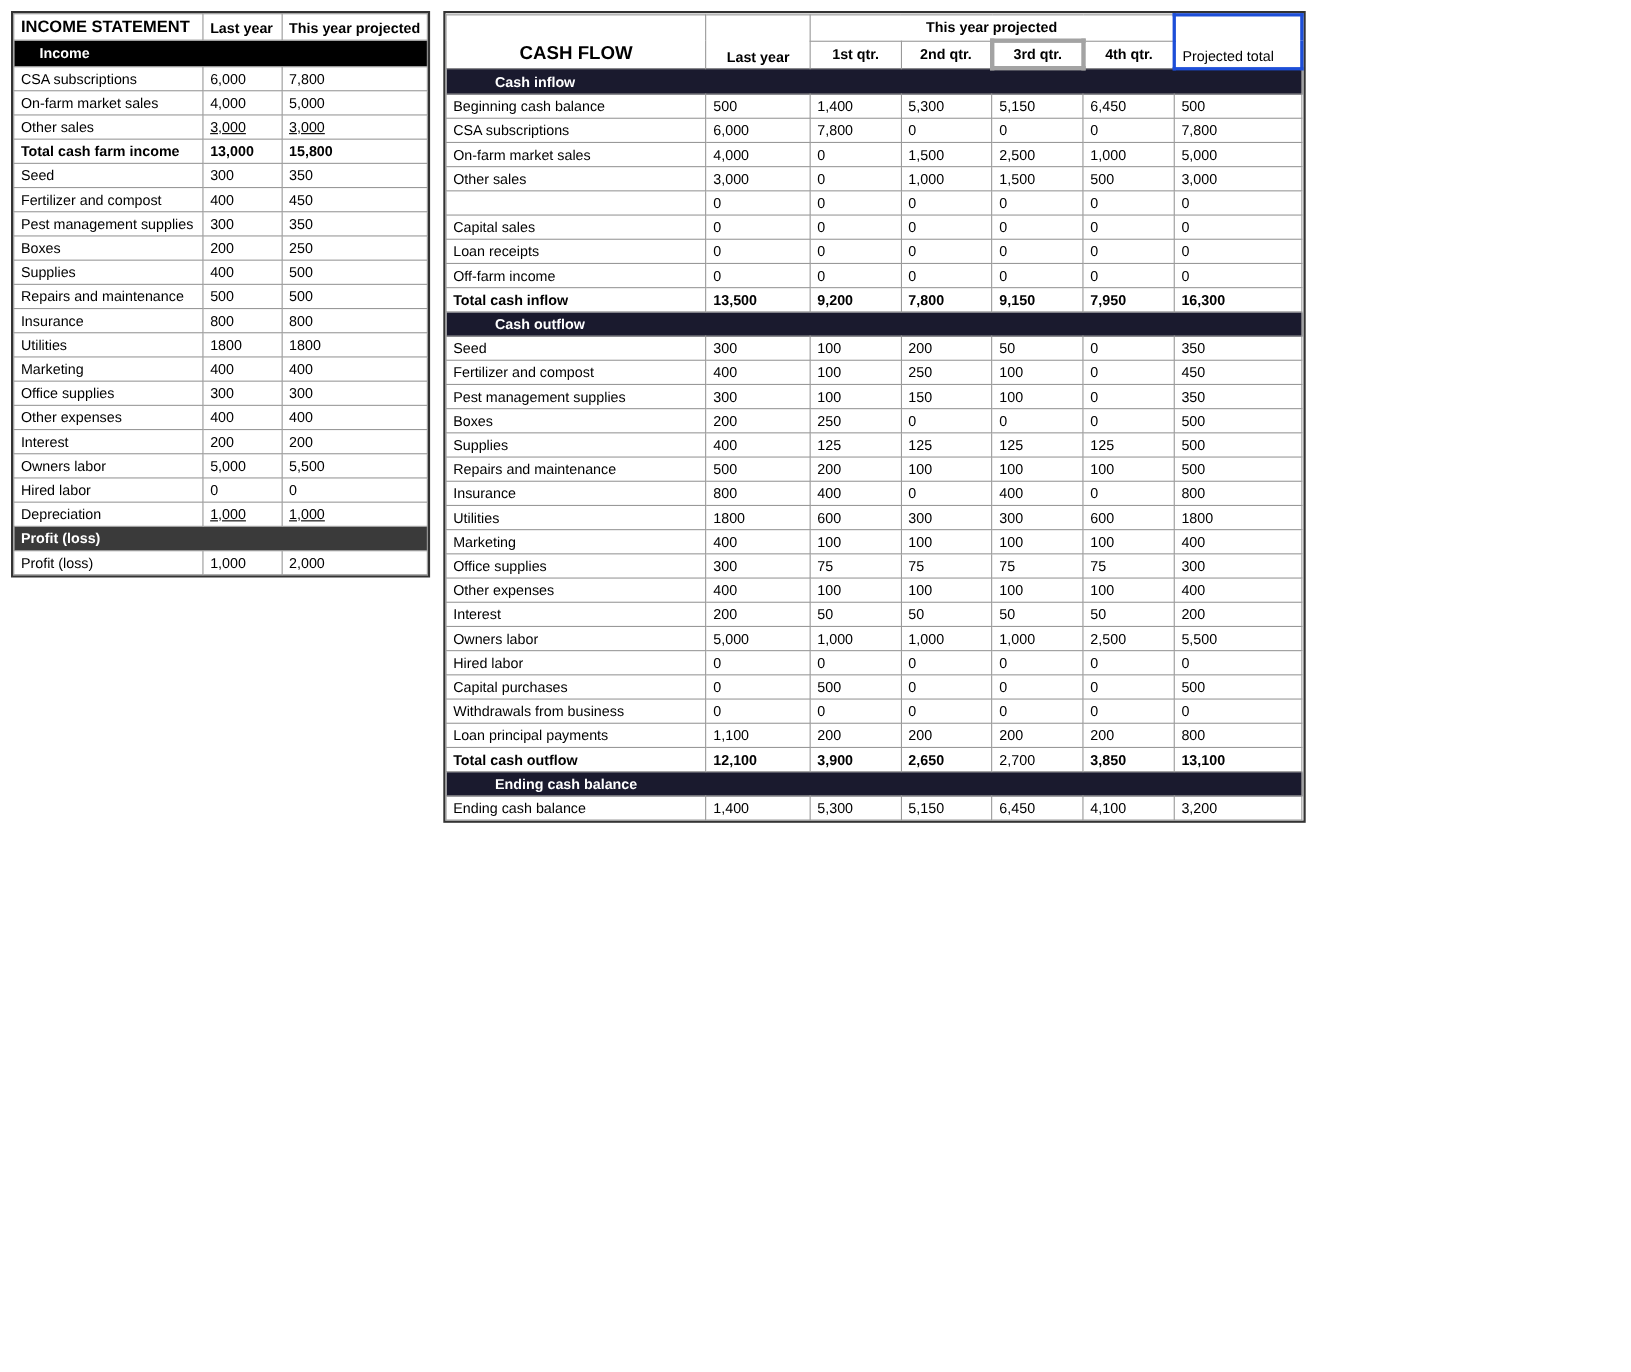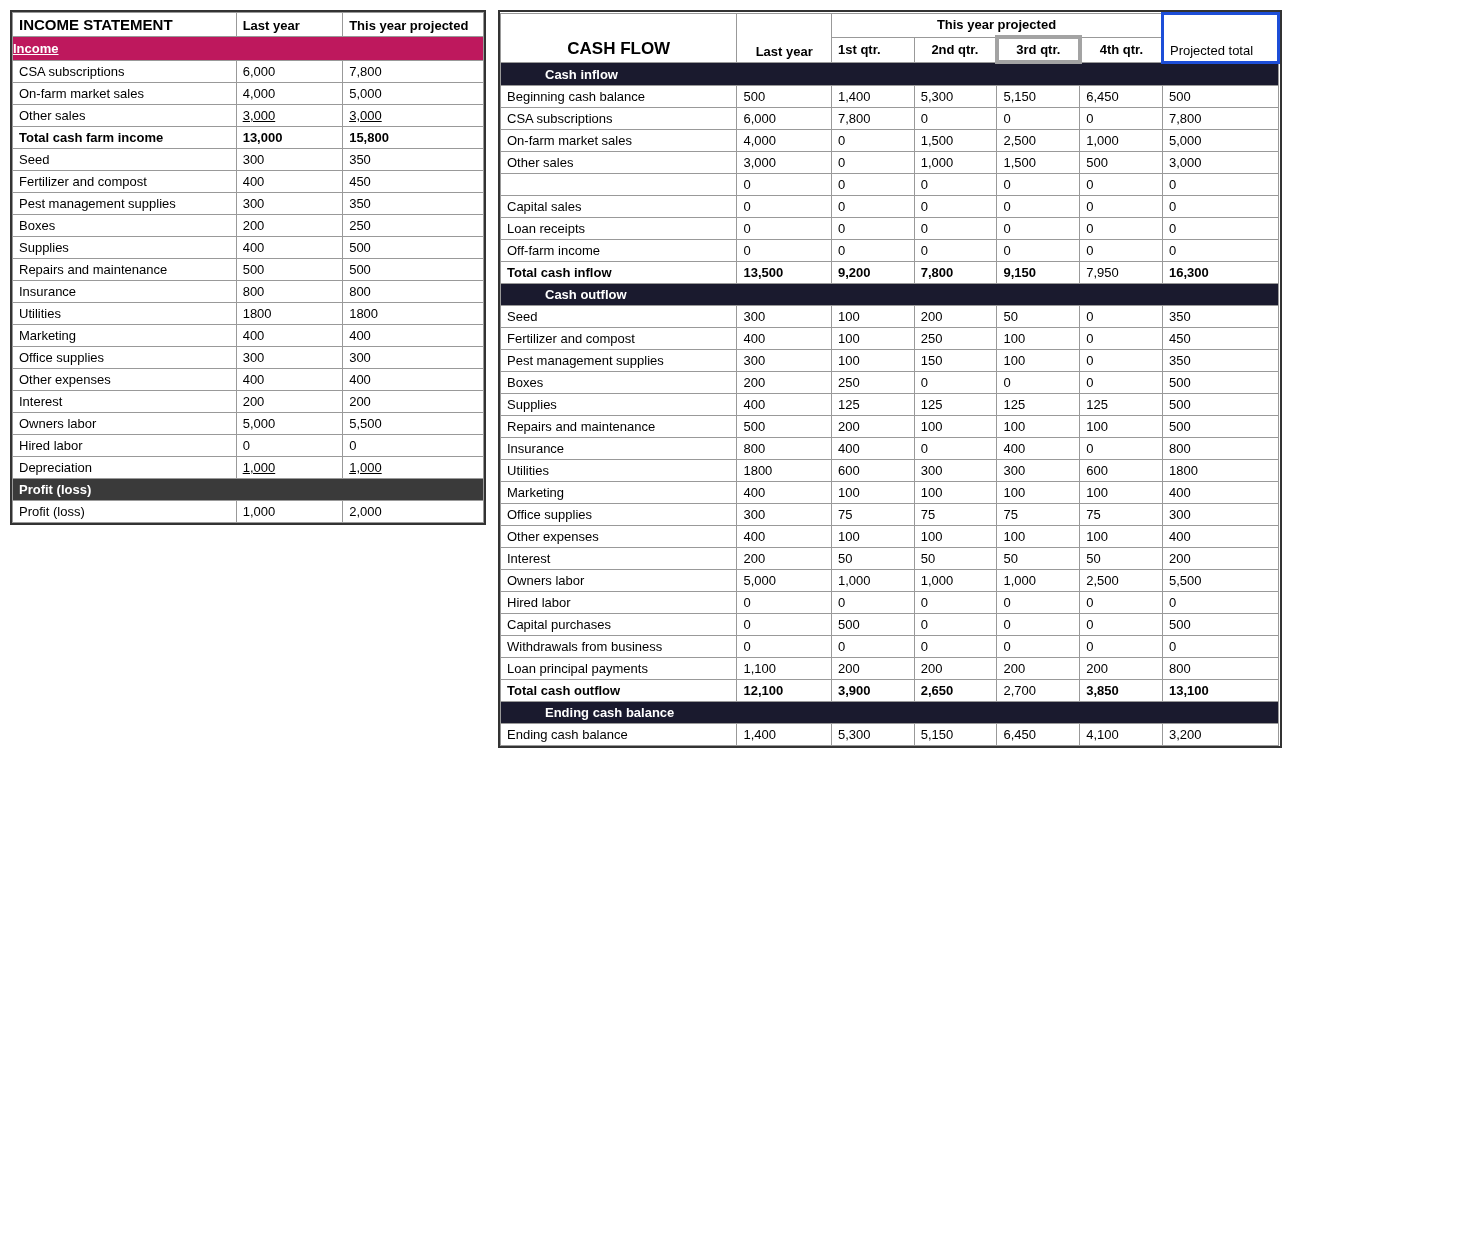--- a/index.html
+++ b/index.html
@@ -18,46 +18,45 @@
     table {
       border-collapse: collapse;
       width: 100%;
     }
     td, th {
       border: 1px solid #999;
       padding: 3px 6px;
       white-space: nowrap;
     }
     .section-header td {
-      background: #be185d;
+      background: #000000;
       color: #fff;
       font-weight: bold;
       font-size: 13px;
-      padding: 4px 0;
-      text-decoration: underline;
+      padding: 4px 23px;
     }
     .dark-header td {
       background: #1a1a2e;
       color: #fff;
       font-weight: bold;
       padding-left: 44px;
     }
     .profit-header td {
       background: #3a3a3a;
       color: #fff;
       font-weight: bold;
     }
     .col-header th {
       background: #fff;
       font-weight: bold;
       text-align: left;
       vertical-align: bottom;
     }
     
-    #income-table { width: 472px; }
+    #income-table { width: 377px; }
     
     #cashflow-table { width: 780px; }
   </style>
 </head>
 <body>
 
 <div class="table-container">
   <table id="income-table">
     <colgroup>
       <col style="width:210px">
@@ -194,21 +193,21 @@
       <col style="width:90px">
     </colgroup>
     <thead>
       <tr>
         <th rowspan="2" style="font-weight:bold; vertical-align:bottom; font-size:17px; border:1px solid #999;">CASH FLOW</th>
         <th rowspan="2" style="font-weight:bold; vertical-align:bottom; text-align:center; border:1px solid #999;">Last year</th>
         <th colspan="4" style="font-weight:bold; text-align:center; border:1px solid #999;">This year projected</th>
         <th rowspan="2" style="font-weight:normal; vertical-align:bottom; text-align:left; border:3px solid #1d4ed8;">Projected total</th>
       </tr>
       <tr>
-        <th style="font-weight:bold; text-align:left; border:1px solid #999;">1st qtr.</th>
+        <th style="font-weight:bold; text-align:center; border:1px solid #999;">1st qtr.</th>
         <th style="font-weight:bold; text-align:center; border:1px solid #999;">2nd qtr.</th>
         <th style="font-weight:bold; text-align:center; border:4px solid #a3a3a3;">3rd qtr.</th>
         <th style="font-weight:bold; text-align:center; border:1px solid #999;">4th qtr.</th>
       </tr>
     </thead>
     <tbody id="cashflow-body">
     <tr class="dark-header">
           <td colspan="7">Cash inflow</td>
         </tr>
         <tr>
@@ -282,21 +281,21 @@
           <td>0</td>
           <td>0</td>
           <td>0</td>
         </tr>
         <tr>
           <td style="font-weight: bold;">Total cash inflow</td>
           <td style="font-weight: bold;">13,500</td>
           <td style="font-weight: bold;">9,200</td>
           <td style="font-weight: bold;">7,800</td>
           <td style="font-weight: bold;">9,150</td>
-          <td style="font-weight: normal;">7,950</td>
+          <td style="font-weight: bold;">7,950</td>
           <td style="font-weight: bold;">16,300</td>
         </tr>
         <tr class="dark-header">
           <td colspan="7">Cash outflow</td>
         </tr>
         <tr>
           <td>Seed</td>
           <td>300</td>
           <td>100</td>
           <td>200</td>

